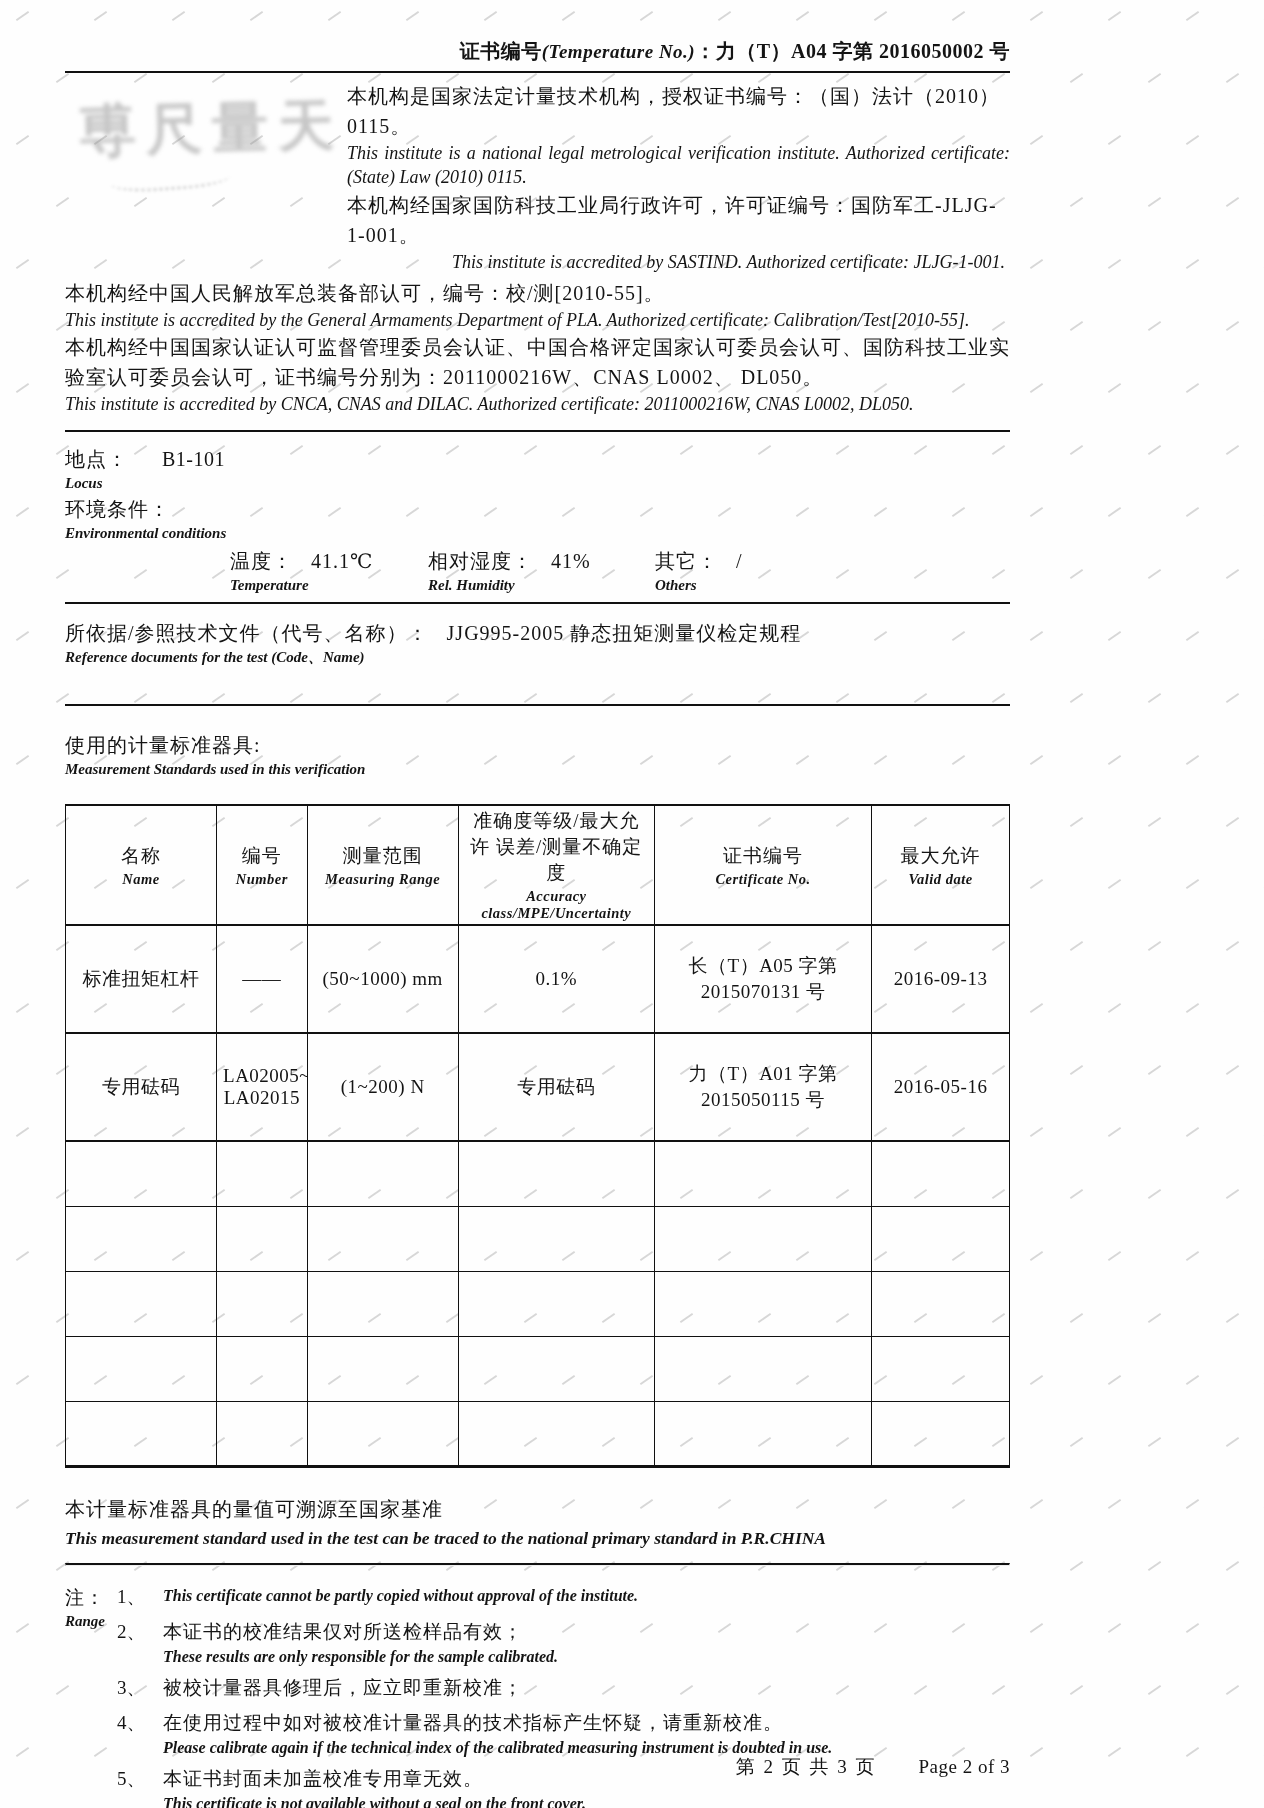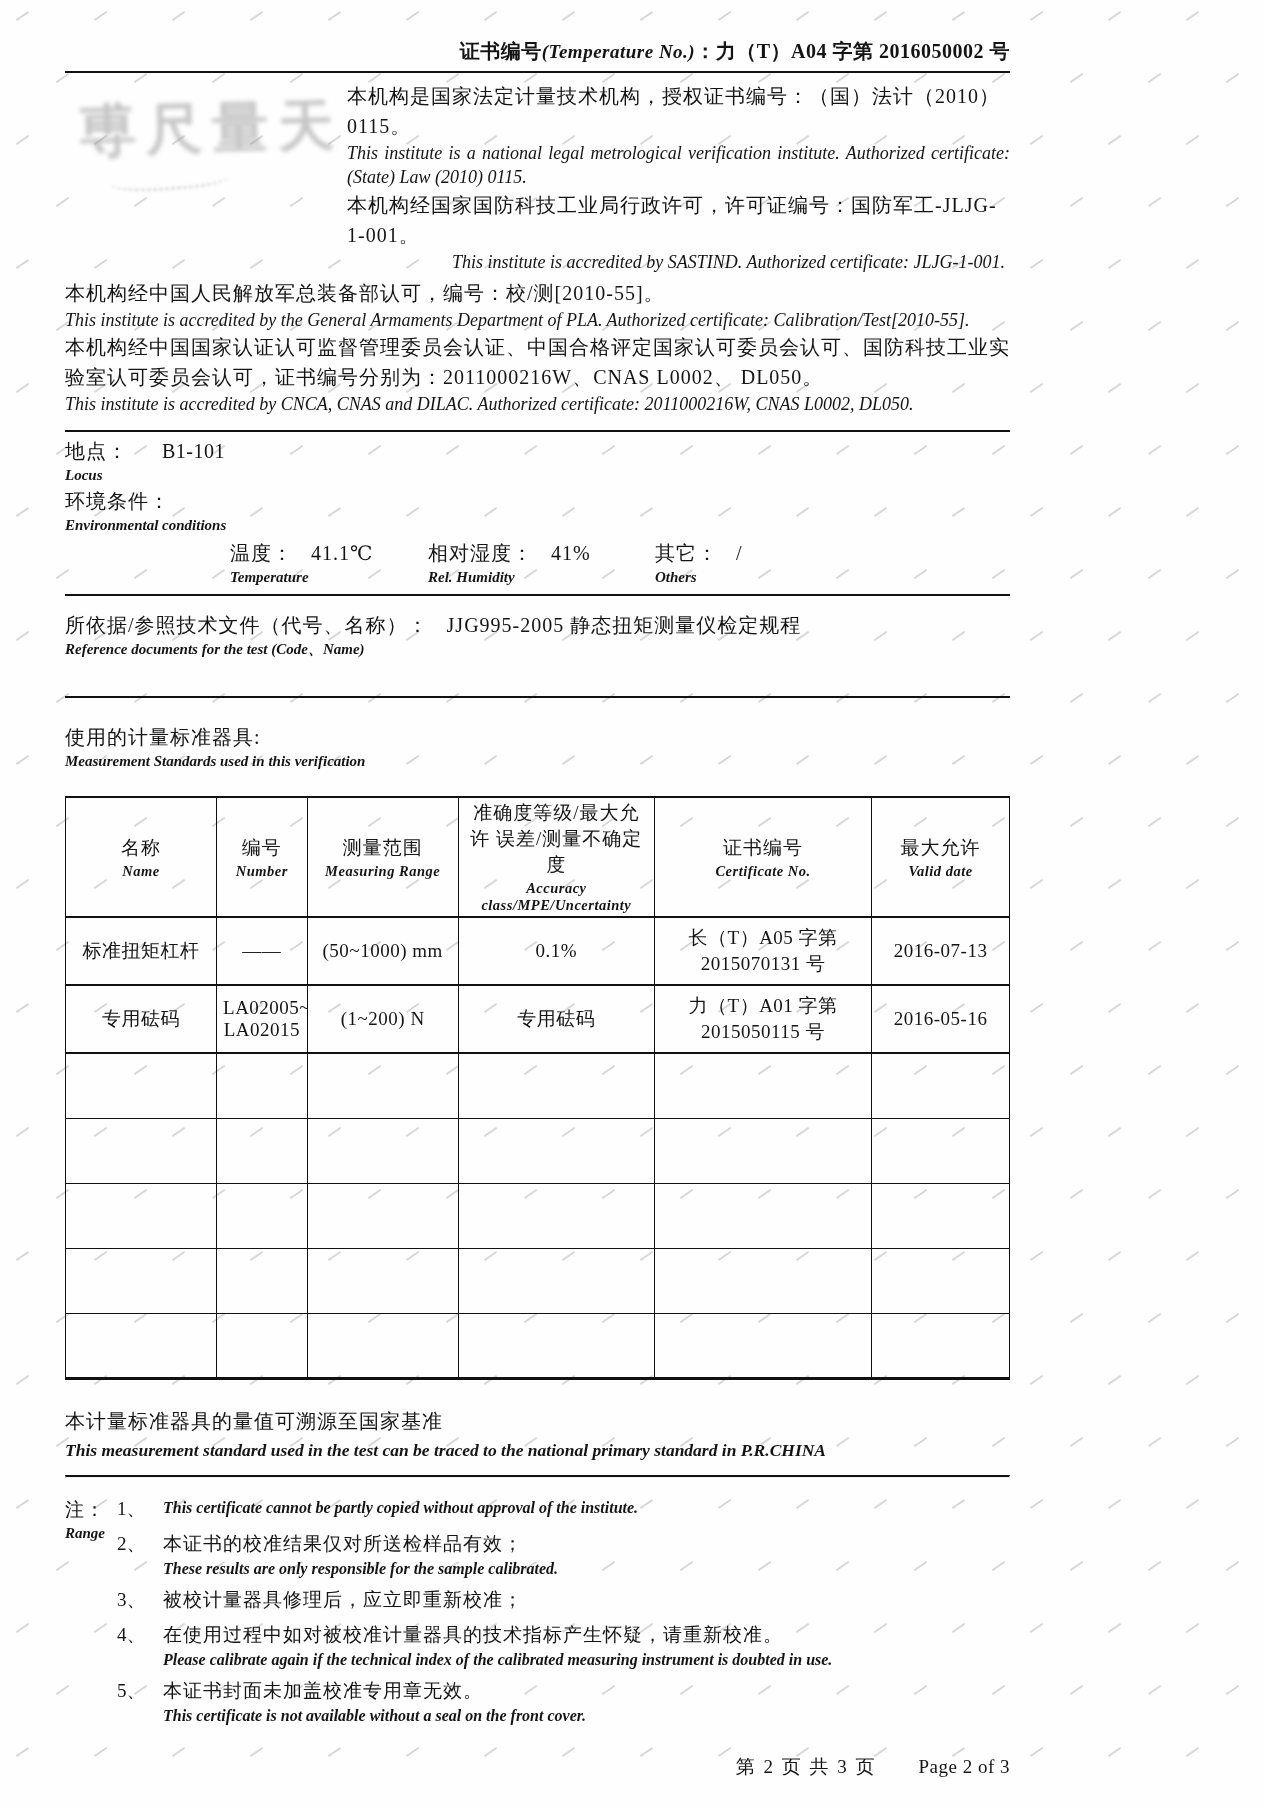--- a/index.html
+++ b/index.html
@@ -37,21 +37,21 @@
     position:absolute;left:45px;top:92px;width:120px;height:22px;
     border-bottom:3px dotted #9a9a9a;border-radius:40%;
     filter:blur(1.5px);opacity:.45;transform:rotate(-4deg);
   }
   .intro-block{margin-left:282px;}
   .intro-en-justify{text-align:justify;}
   .intro-en-center{margin-left:105px;}
   .wide-block{margin-top:4px;}
 
   
-  .loc-line{margin-top:4px;font-family:Liberation Serif, serif;}
+  .loc-line{margin-top:12px;font-family:Liberation Serif, serif;}
   .loc-value{margin-left:34px;letter-spacing:0.5px;}
   .env-row{display:flex;margin-top:4px;}
   .env-g1{margin-left:165px;width:198px;}
   .env-g2{width:227px;}
   .env-g3{width:200px;}
   .env-val{margin-left:18px;}
 
   
   .ref-line{margin-top:14px;}
   .ref-value{margin-left:18px;}
@@ -64,21 +64,21 @@
   }
   table.std th,table.std td{
     border:1px solid #111;text-align:center;vertical-align:middle;
     padding:2px 6px;font-size:19px;letter-spacing:0.5px;
     overflow:hidden;
   }
   table.std{border-top:2px solid #111;border-bottom:3px solid #111;}
   table.std thead th{border-bottom:2.5px solid #111;height:92px;font-weight:normal;}
   table.std .th-zh{font-size:19px;letter-spacing:1px;}
   table.std .th-en{font-style:italic;font-weight:bold;font-size:14.5px;margin-top:2px;}
-  table.std tr.data-row{height:68px;}
+  table.std tr.data-row{height:108px;}
   table.std tr.data-row td{border-bottom:2px solid #111;}
   table.std tr.empty-row{height:65px;}
 
   
   .trace{margin-top:26px;}
   .trace-en{font-style:italic;font-weight:bold;font-size:17.5px;margin-top:4px;}
   .trace-rule{margin-top:14px;border-top:2px solid #111;}
 
   
   .notes{display:grid;grid-template-columns:52px 1fr;margin-top:18px;}
@@ -678,21 +678,21 @@
           </th>
         </tr>
       </thead>
       <tbody>
           <tr class="data-row">
             <td>标准扭矩杠杆</td>
             <td>——</td>
             <td>(50~1000) mm</td>
             <td>0.1%</td>
             <td>长（T）A05 字第 2015070131 号</td>
-            <td>2016-07-13</td>
+            <td>2016-09-13</td>
           </tr>
           <tr class="data-row">
             <td>专用砝码</td>
             <td>LA02005~ LA02015</td>
             <td>(1~200) N</td>
             <td>专用砝码</td>
             <td>力（T）A01 字第 2015050115 号</td>
             <td>2016-05-16</td>
           </tr>
           <tr class="empty-row">

